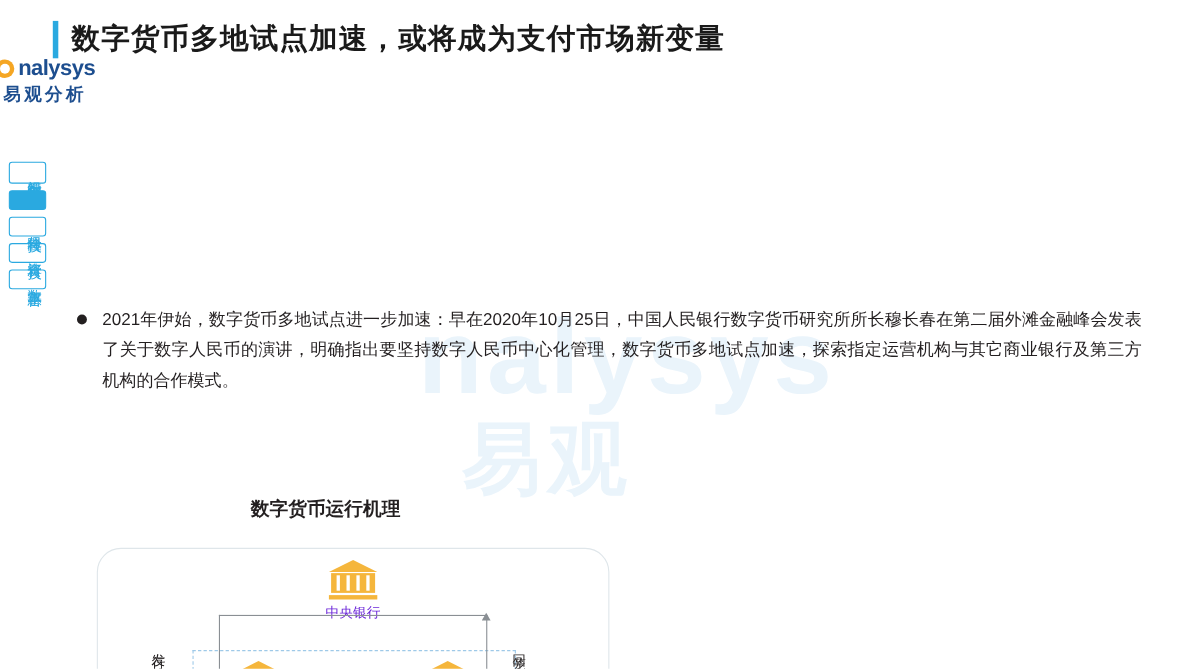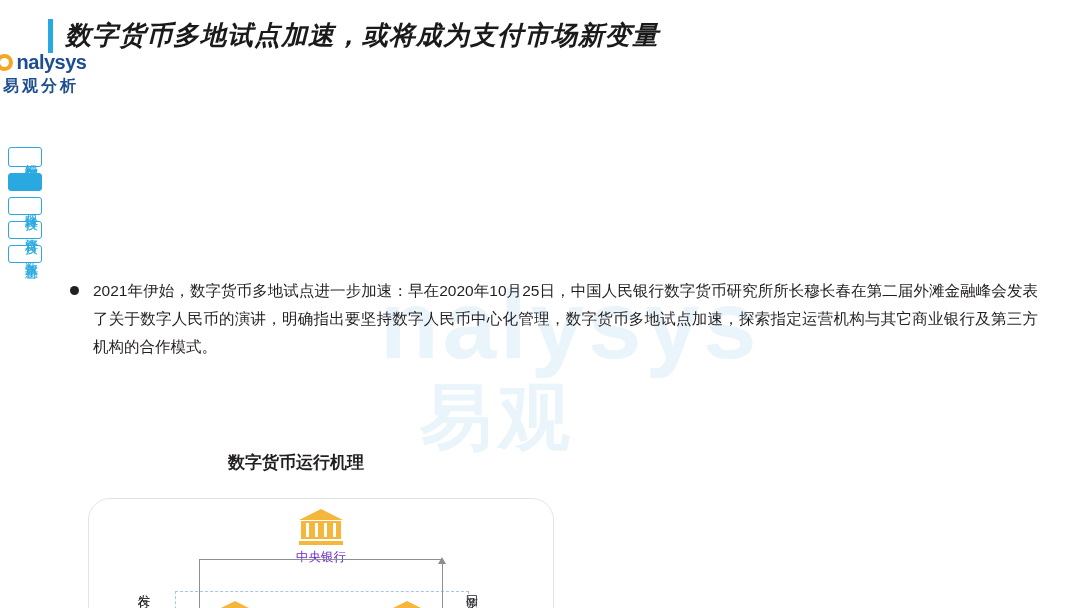--- a/index.html
+++ b/index.html
@@ -29,21 +29,20 @@
     height: 34px;
     background: #2aa9e0;
     margin-right: 12px;
   }
   .title-text {
     font-size: 26px;
     font-weight: bold;
     letter-spacing: 1px;
     color: #1a1a1a;
     white-space: nowrap;
-    font-style: italic;
   }
 
   .logo {
     position: absolute;
     right: 34px;
     top: 16px;
     text-align: center;
     width: 150px;
   }
   .logo-row {

